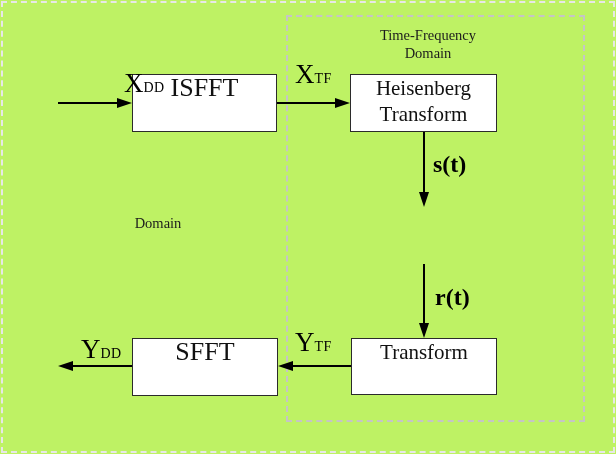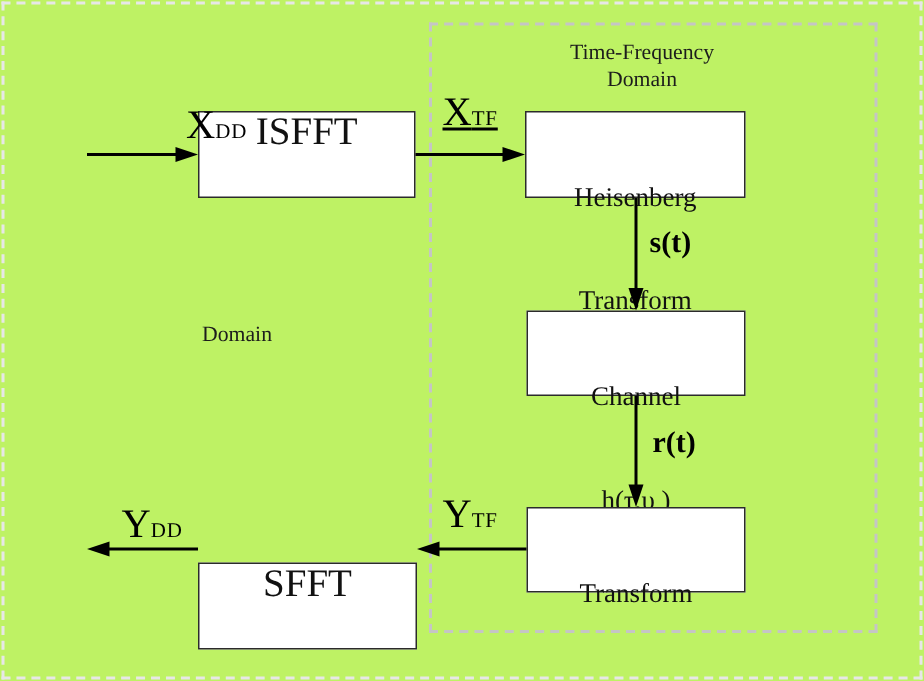--- a/index.html
+++ b/index.html
@@ -24,32 +24,32 @@
   .block{
     position:absolute;
     background:#ffffff;
     border:1.6px solid #2b2b2b;
     box-sizing:border-box;
     display:flex;flex-direction:column;
     align-items:center;justify-content:flex-start;
     text-align:center;
   }
   .block .big{font-size:26px;line-height:1;}
-  .block .ln{font-size:18px;line-height:26px;margin-top:43px;}
+  .block .ln{font-size:21px;line-height:26px;}
   .domain-label{
     position:absolute;text-align:center;
     font-size:14.5px;line-height:18px;color:#1c1c1c;
   }
   .sig{
     position:absolute;font-size:27px;line-height:1;color:#000;
     white-space:nowrap;
   }
   .sig .sub{font-size:14px;letter-spacing:.5px;}
   .sigf{
-    position:absolute;font-size:20px;line-height:1;font-weight:bold;color:#000;
+    position:absolute;font-size:24px;line-height:1;font-weight:bold;color:#000;
     white-space:nowrap;
     text-align:center;
   }
   .hline{position:absolute;height:2.6px;background:#000;}
   .vline{position:absolute;width:2.6px;background:#000;}
   .head{position:absolute;width:0;height:0;}
   .head.right{border-top:5.5px solid transparent;border-bottom:5.5px solid transparent;border-left:15px solid #000;}
   .head.left{border-top:5.5px solid transparent;border-bottom:5.5px solid transparent;border-right:15px solid #000;}
   .head.down{border-left:5.5px solid transparent;border-right:5.5px solid transparent;border-top:15px solid #000;}
 </style>
@@ -72,30 +72,26 @@
 
   <div class="block" style="left:132px;top:74px;width:145px;height:58px;">
     <div class="big">ISFFT</div>
   </div>
 
   <div class="block" style="left:350px;top:74px;width:147px;height:58px;">
     <div class="ln">Heisenberg</div>
     <div class="ln">Transform</div>
   </div>
 
-  <div class="block" style="left:351px;top:207px;width:146px;height:57px;">
-    <div class="ln">Channel</div>
-    <div class="ln">h(τ,υ )</div>
-  </div>
 
   <div class="block" style="left:351px;top:338px;width:146px;height:57px;">
     <div class="ln">Transform</div>
   </div>
 
-  <div class="block" style="left:132px;top:338px;width:146px;height:58px;margin-top:37px;">
+  <div class="block" style="left:132px;top:338px;width:146px;height:58px;">
     <div class="big">SFFT</div>
   </div>
 
   <div class="hline" style="left:58px;top:101.7px;width:62px;"></div>
   <div class="head right" style="left:117px;top:97.5px;"></div>
 
   <div class="hline" style="left:277px;top:101.7px;width:60px;"></div>
   <div class="head right" style="left:335px;top:97.5px;"></div>
 
   <div class="vline" style="left:422.7px;top:132px;height:62px;"></div>
@@ -107,21 +103,21 @@
   <div class="hline" style="left:291px;top:364.7px;width:60px;"></div>
   <div class="head left" style="left:278px;top:360.5px;"></div>
 
   <div class="hline" style="left:71px;top:364.7px;width:61px;"></div>
   <div class="head left" style="left:58px;top:360.5px;"></div>
 
   <div class="sig" style="left:84px;top:70px;margin-left:40px;">
     <span>X</span><span class="sub">DD</span>
   </div>
 
-  <div class="sig" style="left:295px;top:61px;text-decoration:underline;">
+  <div class="sig" style="left:295px;top:61px;">
     <span>X</span><span class="sub">TF</span>
   </div>
 
   <div class="sigf" style="left:433px;top:152px;">s(t)</div>
 
   <div class="sigf" style="left:435px;top:285px;">r(t)</div>
 
   <div class="sig" style="left:295px;top:329px;text-align:right;">
     <span>Y</span><span class="sub">TF</span>
   </div>

